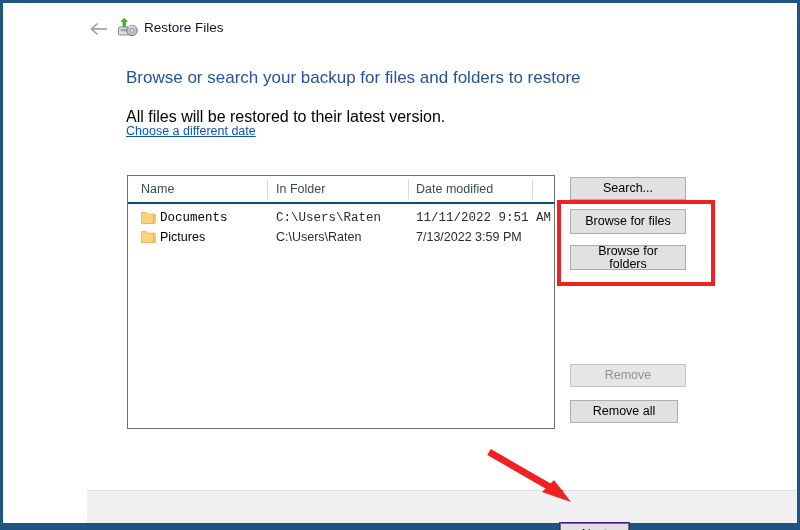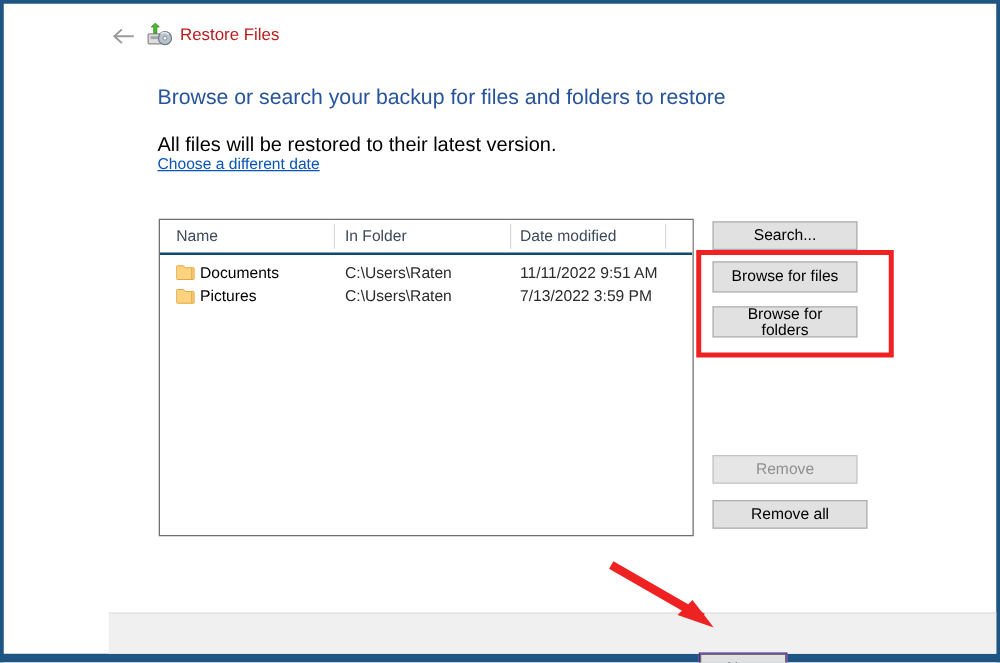--- a/index.html
+++ b/index.html
@@ -60,21 +60,21 @@
 
   .title-icon {
     position: absolute;
     left: 117px; top: 18px;
     width: 21px; height: 21px;
   }
   .title-text {
     position: absolute;
     left: 144px; top: 20px;
     font-size: 13.5px;
-    color: #b91c1c;
+    color: #0f172a;
     white-space: nowrap;
   }
 
   
   .page-heading {
     position: absolute;
     left: 126px; top: 68px;
     font-size: 17px;
     color: #27539B;
     white-space: nowrap;
@@ -132,21 +132,21 @@
   .col-sep.s1 { left: 139px; }
   .col-sep.s2 { left: 280px; }
   .col-sep.s3 { left: 404px; }
 
   .list-body { position: relative; }
   .row {
     position: relative;
     height: 19px;
     cursor: default;
   }
-  .row:first-child { margin-top: 5px; }
+  .row:first-child { margin-top: 5px; font-family: Liberation Mono, monospace; }
   .cell {
     position: absolute;
     top: 2px;
     font-size: 12.5px;
     white-space: nowrap;
   }
   .cell.name { left: 32px; color: #000000; }
   .cell.folder { left: 148px; color: #2B2B2B; }
   .cell.date { left: 288px; color: #2B2B2B; }
 
@@ -175,21 +175,21 @@
   .btn.disabled {
     color: #909090;
     background: #E6E6E6;
     border-color: #C4C4C4;
     cursor: default;
   }
   .btn-search        { left: 570px; top: 177px; width: 116px; height: 23px; }
   .btn-browse-files  { left: 570px; top: 209px; width: 116px; height: 25px; }
   .btn-browse-folder { left: 570px; top: 245px; width: 116px; height: 25px; }
   .btn-remove        { left: 570px; top: 364px; width: 116px; height: 23px; }
-  .btn-remove-all    { left: 570px; top: 400px; width: 124px; height: 23px; }
+  .btn-remove-all    { left: 570px; top: 400px; width: 108px; height: 23px; }
 
   
   .red-box {
     position: absolute;
     left: 557px; top: 200px;
     width: 158px; height: 86px;
     border: 4px solid #EE2222;
     box-sizing: border-box;
     pointer-events: none;
   }

